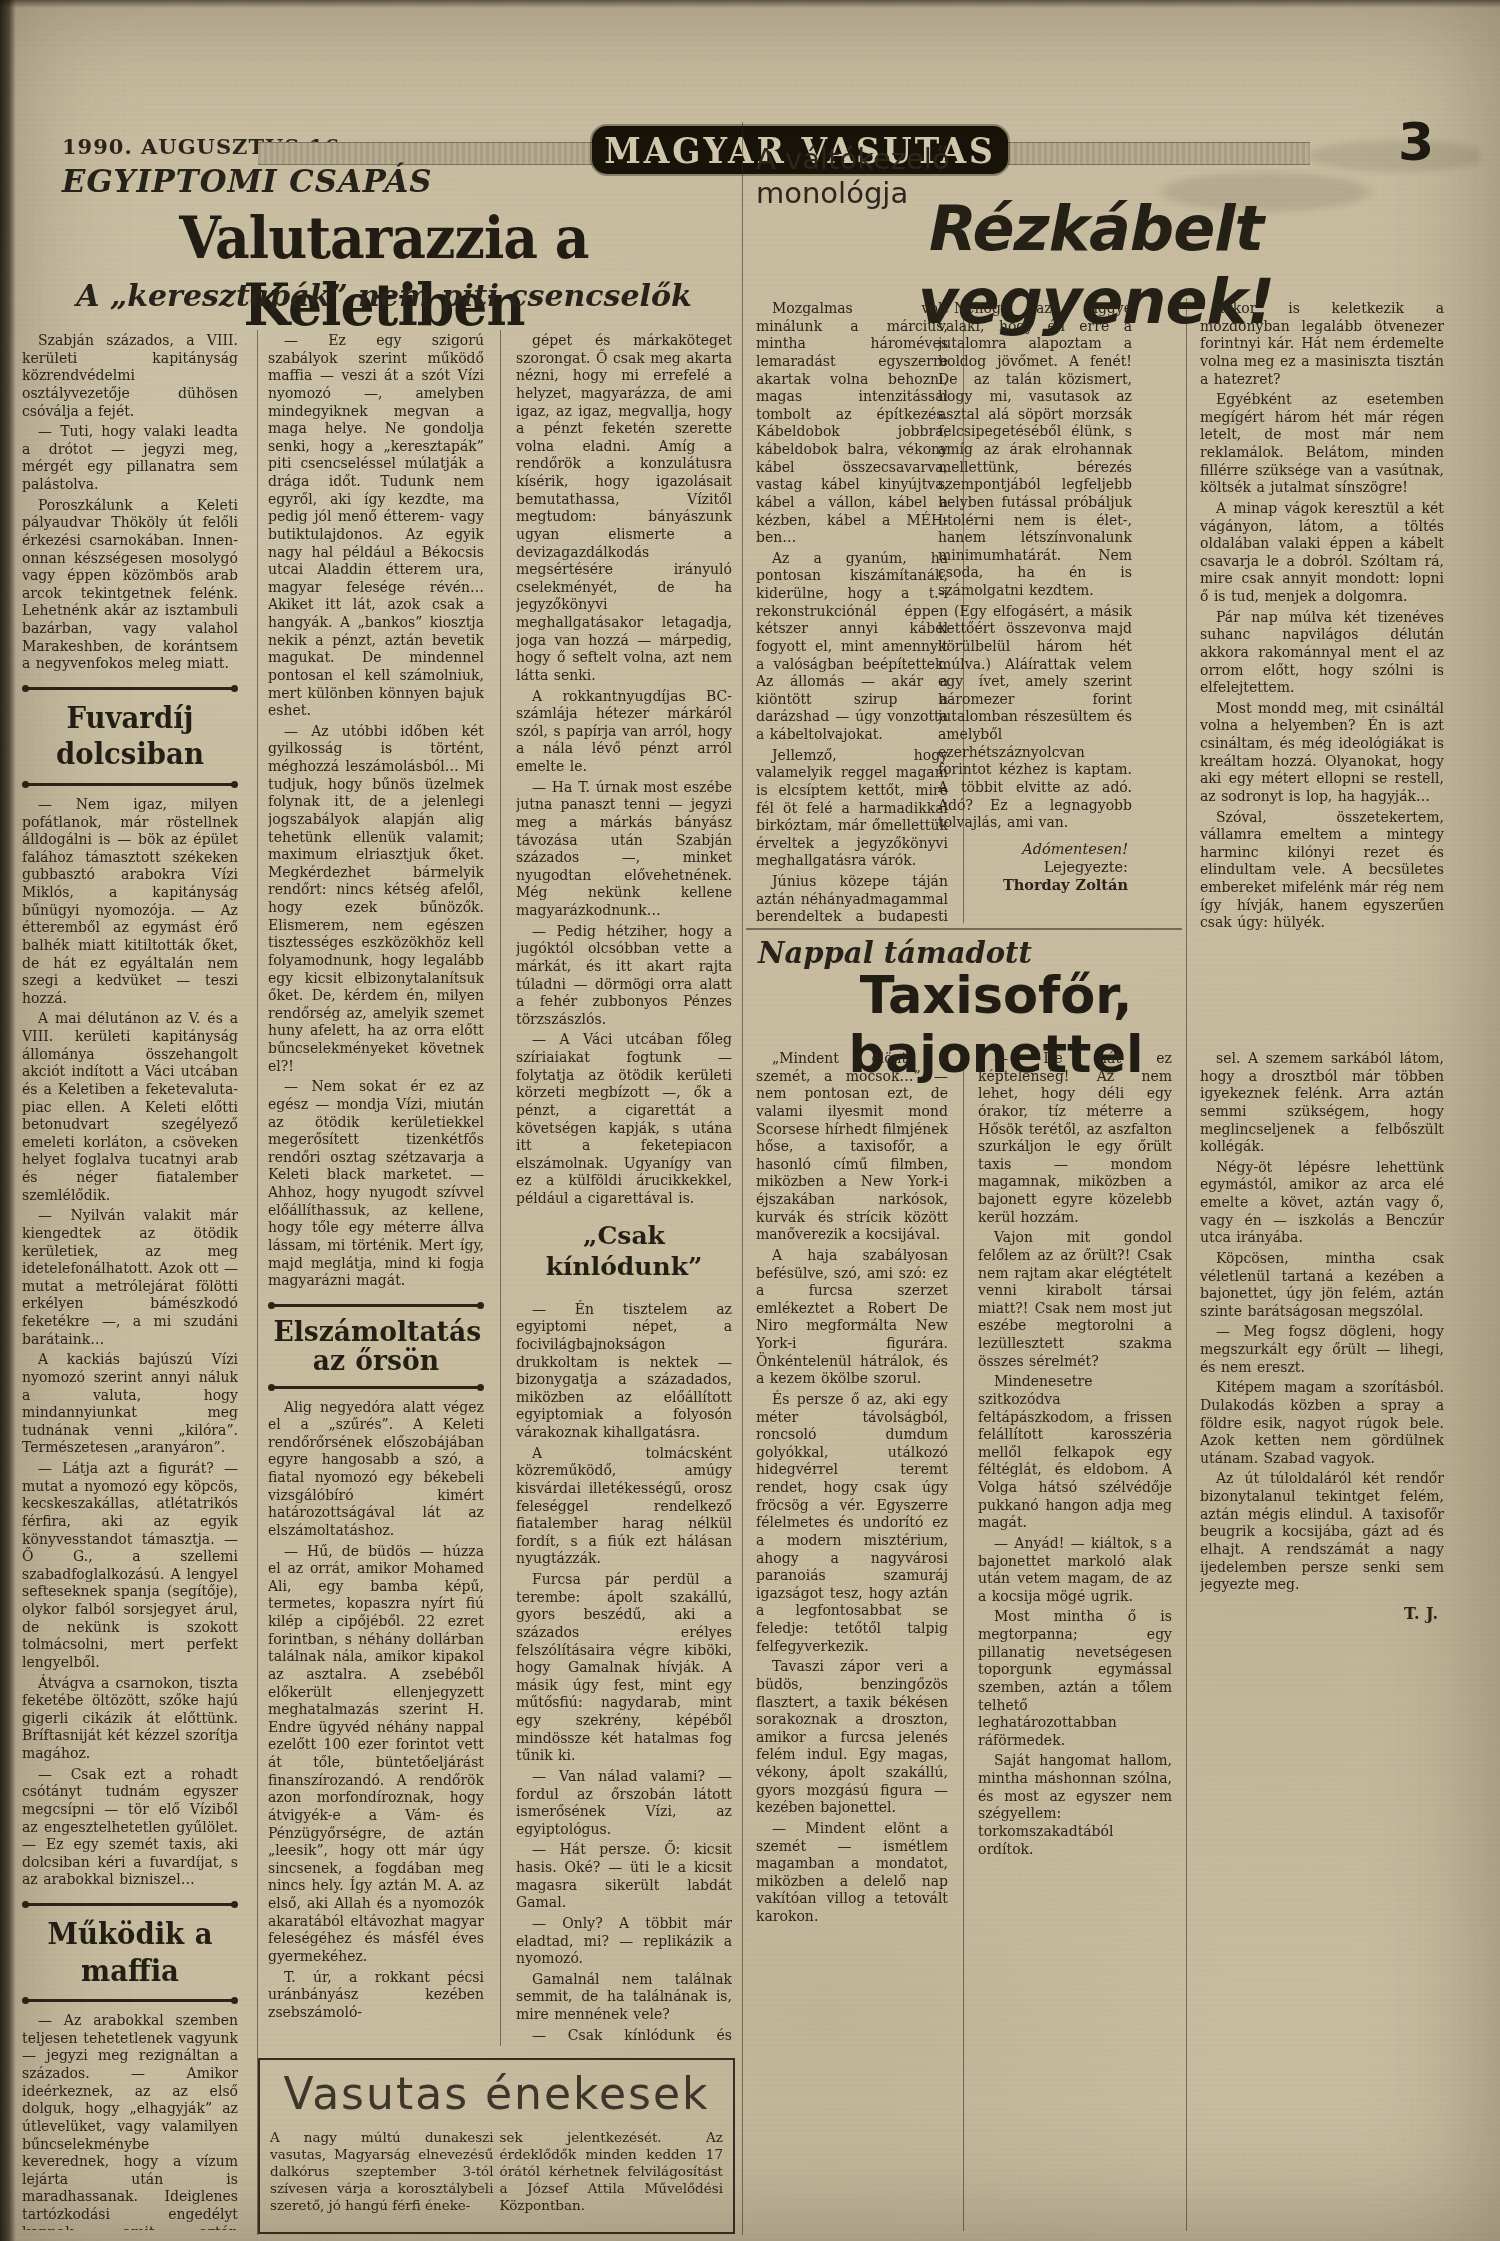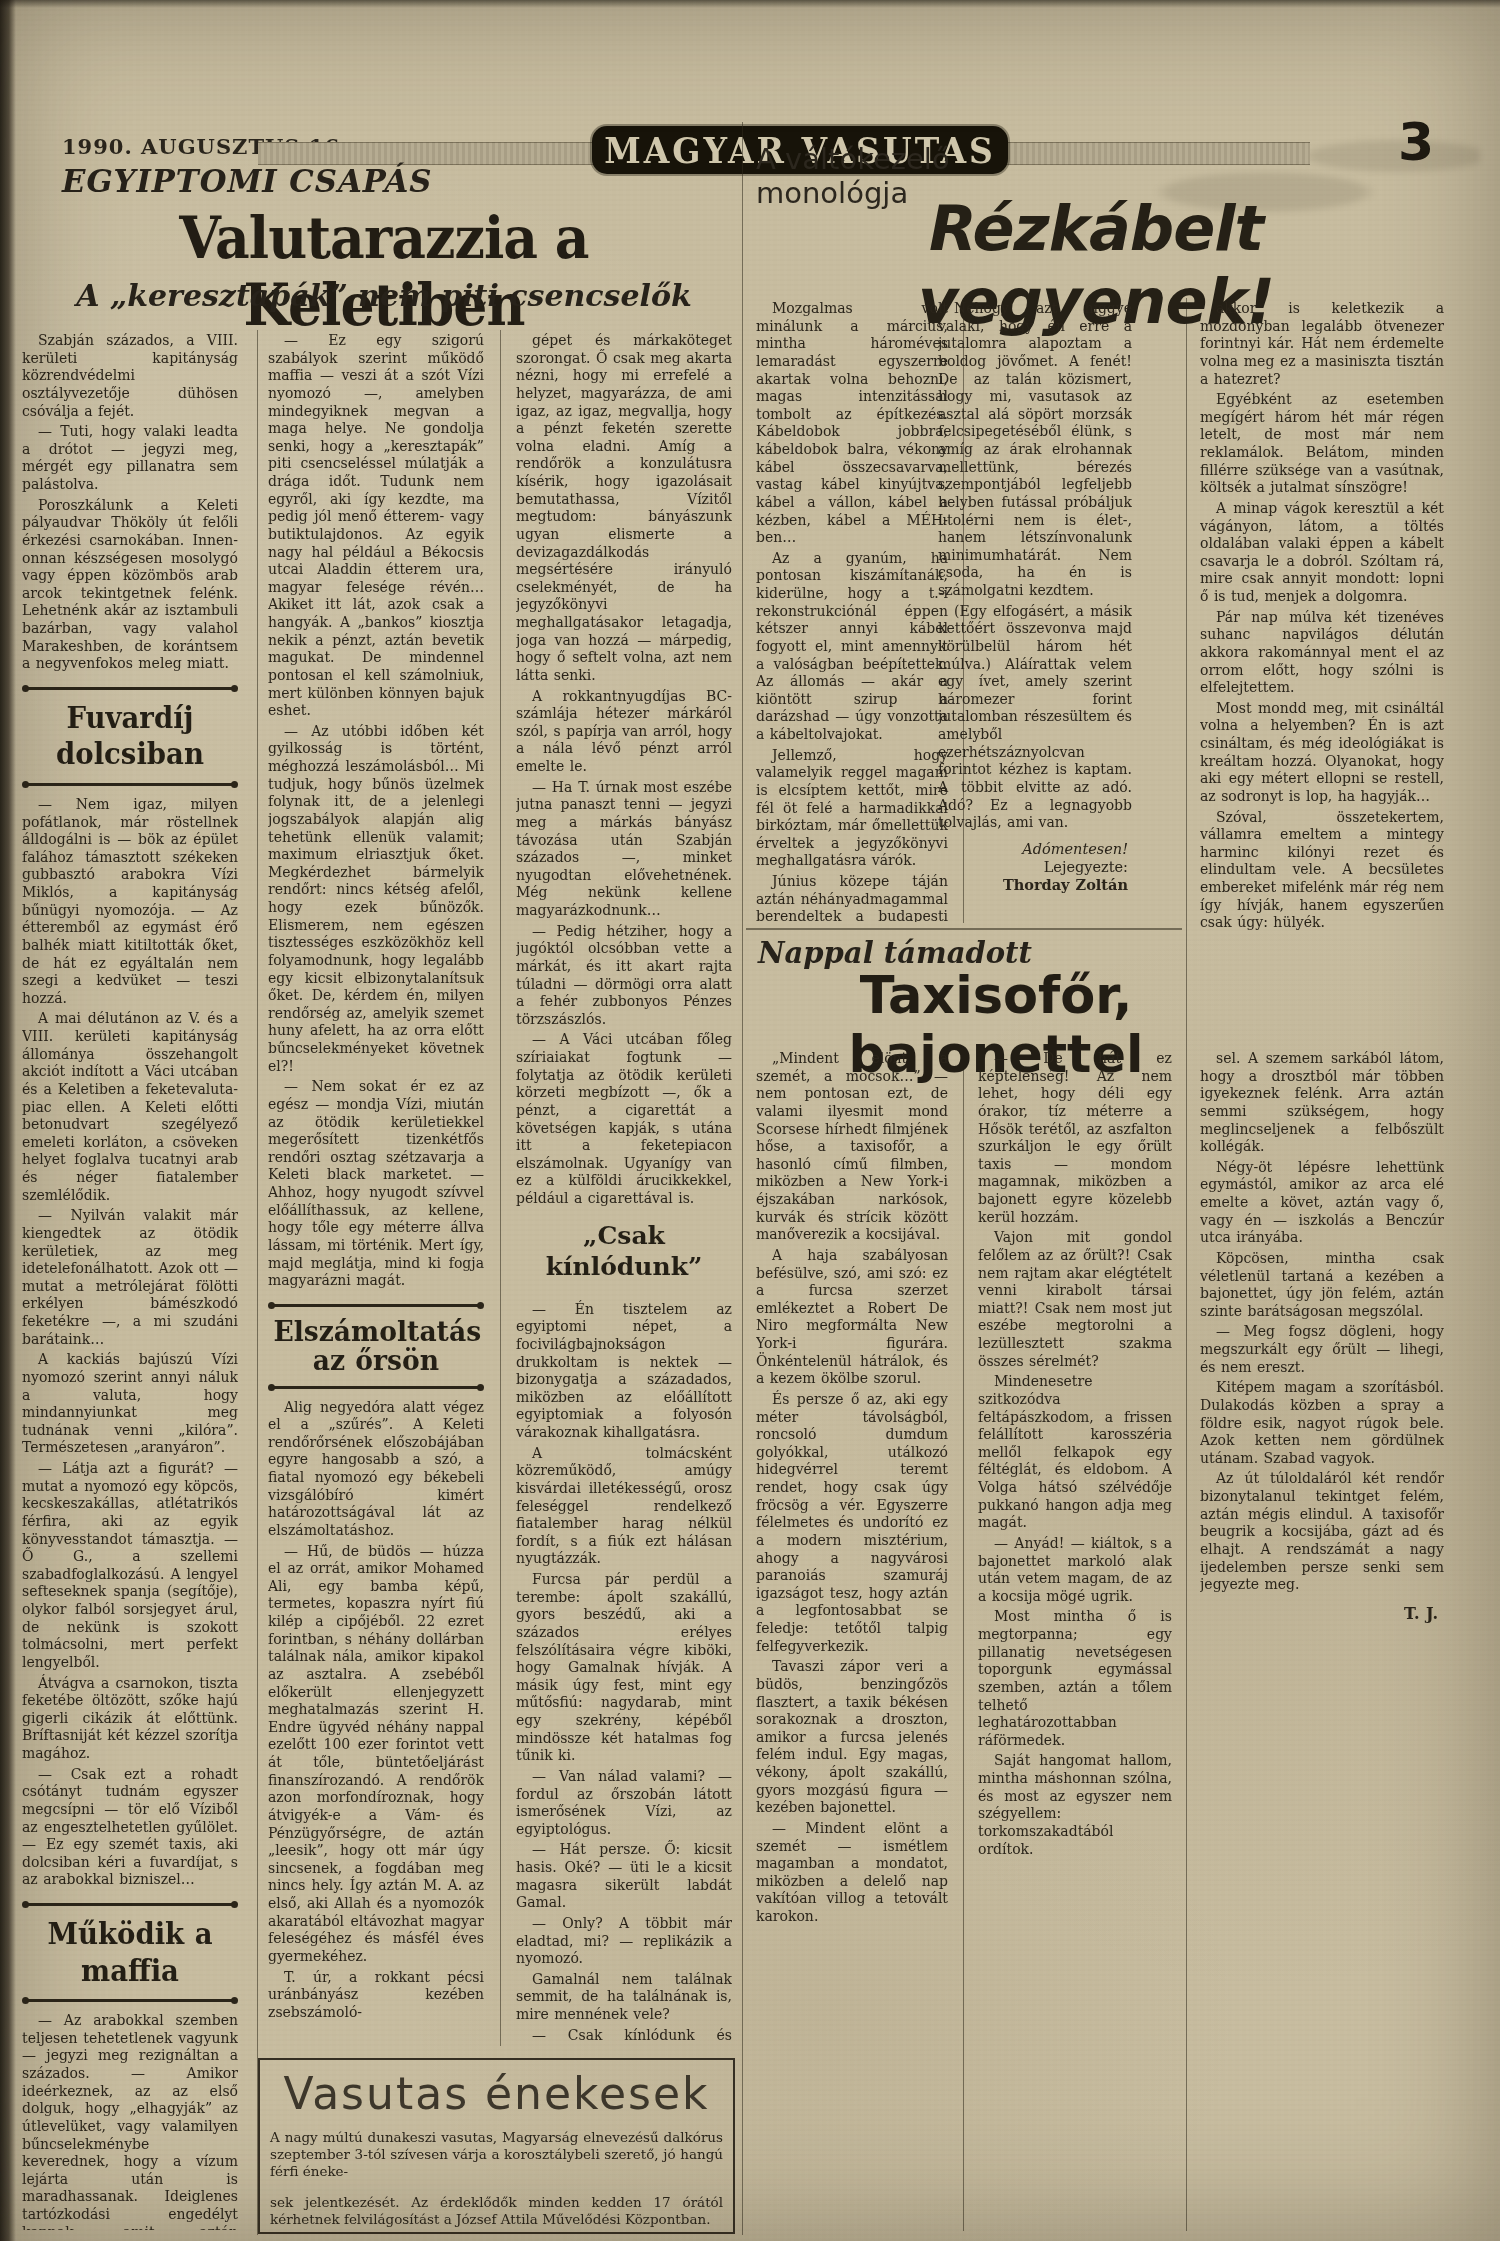--- a/index.html
+++ b/index.html
@@ -77,21 +77,21 @@
   .byline{text-align:right;font-weight:bold;font-size:16px;margin-top:10px;padding-right:6px;}
   .sig{text-align:right;font-size:14.5px;margin-top:8px;padding-right:4px;}
   .sig .l1{font-style:italic;}
   .sig .l3{font-weight:bold;}
 
   
   .singersbox{position:absolute;left:258px;top:2058px;width:477px;height:176px;
     border:2px solid #352f23;padding:6px 10px 4px;box-sizing:border-box;}
   .singersbox h2{margin:2px 0 10px;text-align:center;font-family:"DejaVu Sans",sans-serif;
     font-weight:normal;font-size:44px;letter-spacing:2px;color:#3d372b;transform:scaleY(1.02);}
-  .singersbox .cols{display:flex;gap:14px;flex-direction:column;}
+  .singersbox .cols{display:flex;gap:6px;}
   .singersbox .bcol{flex:1;font-size:13.5px;line-height:1.25;text-align:justify;color:#2a241a;}
 </style>
 </head>
 <body>
 
 <div class="page">
   <div class="scan-edge"></div>
   <div class="scan-edge-top"></div>
   <div class="bleed"></div>
 

